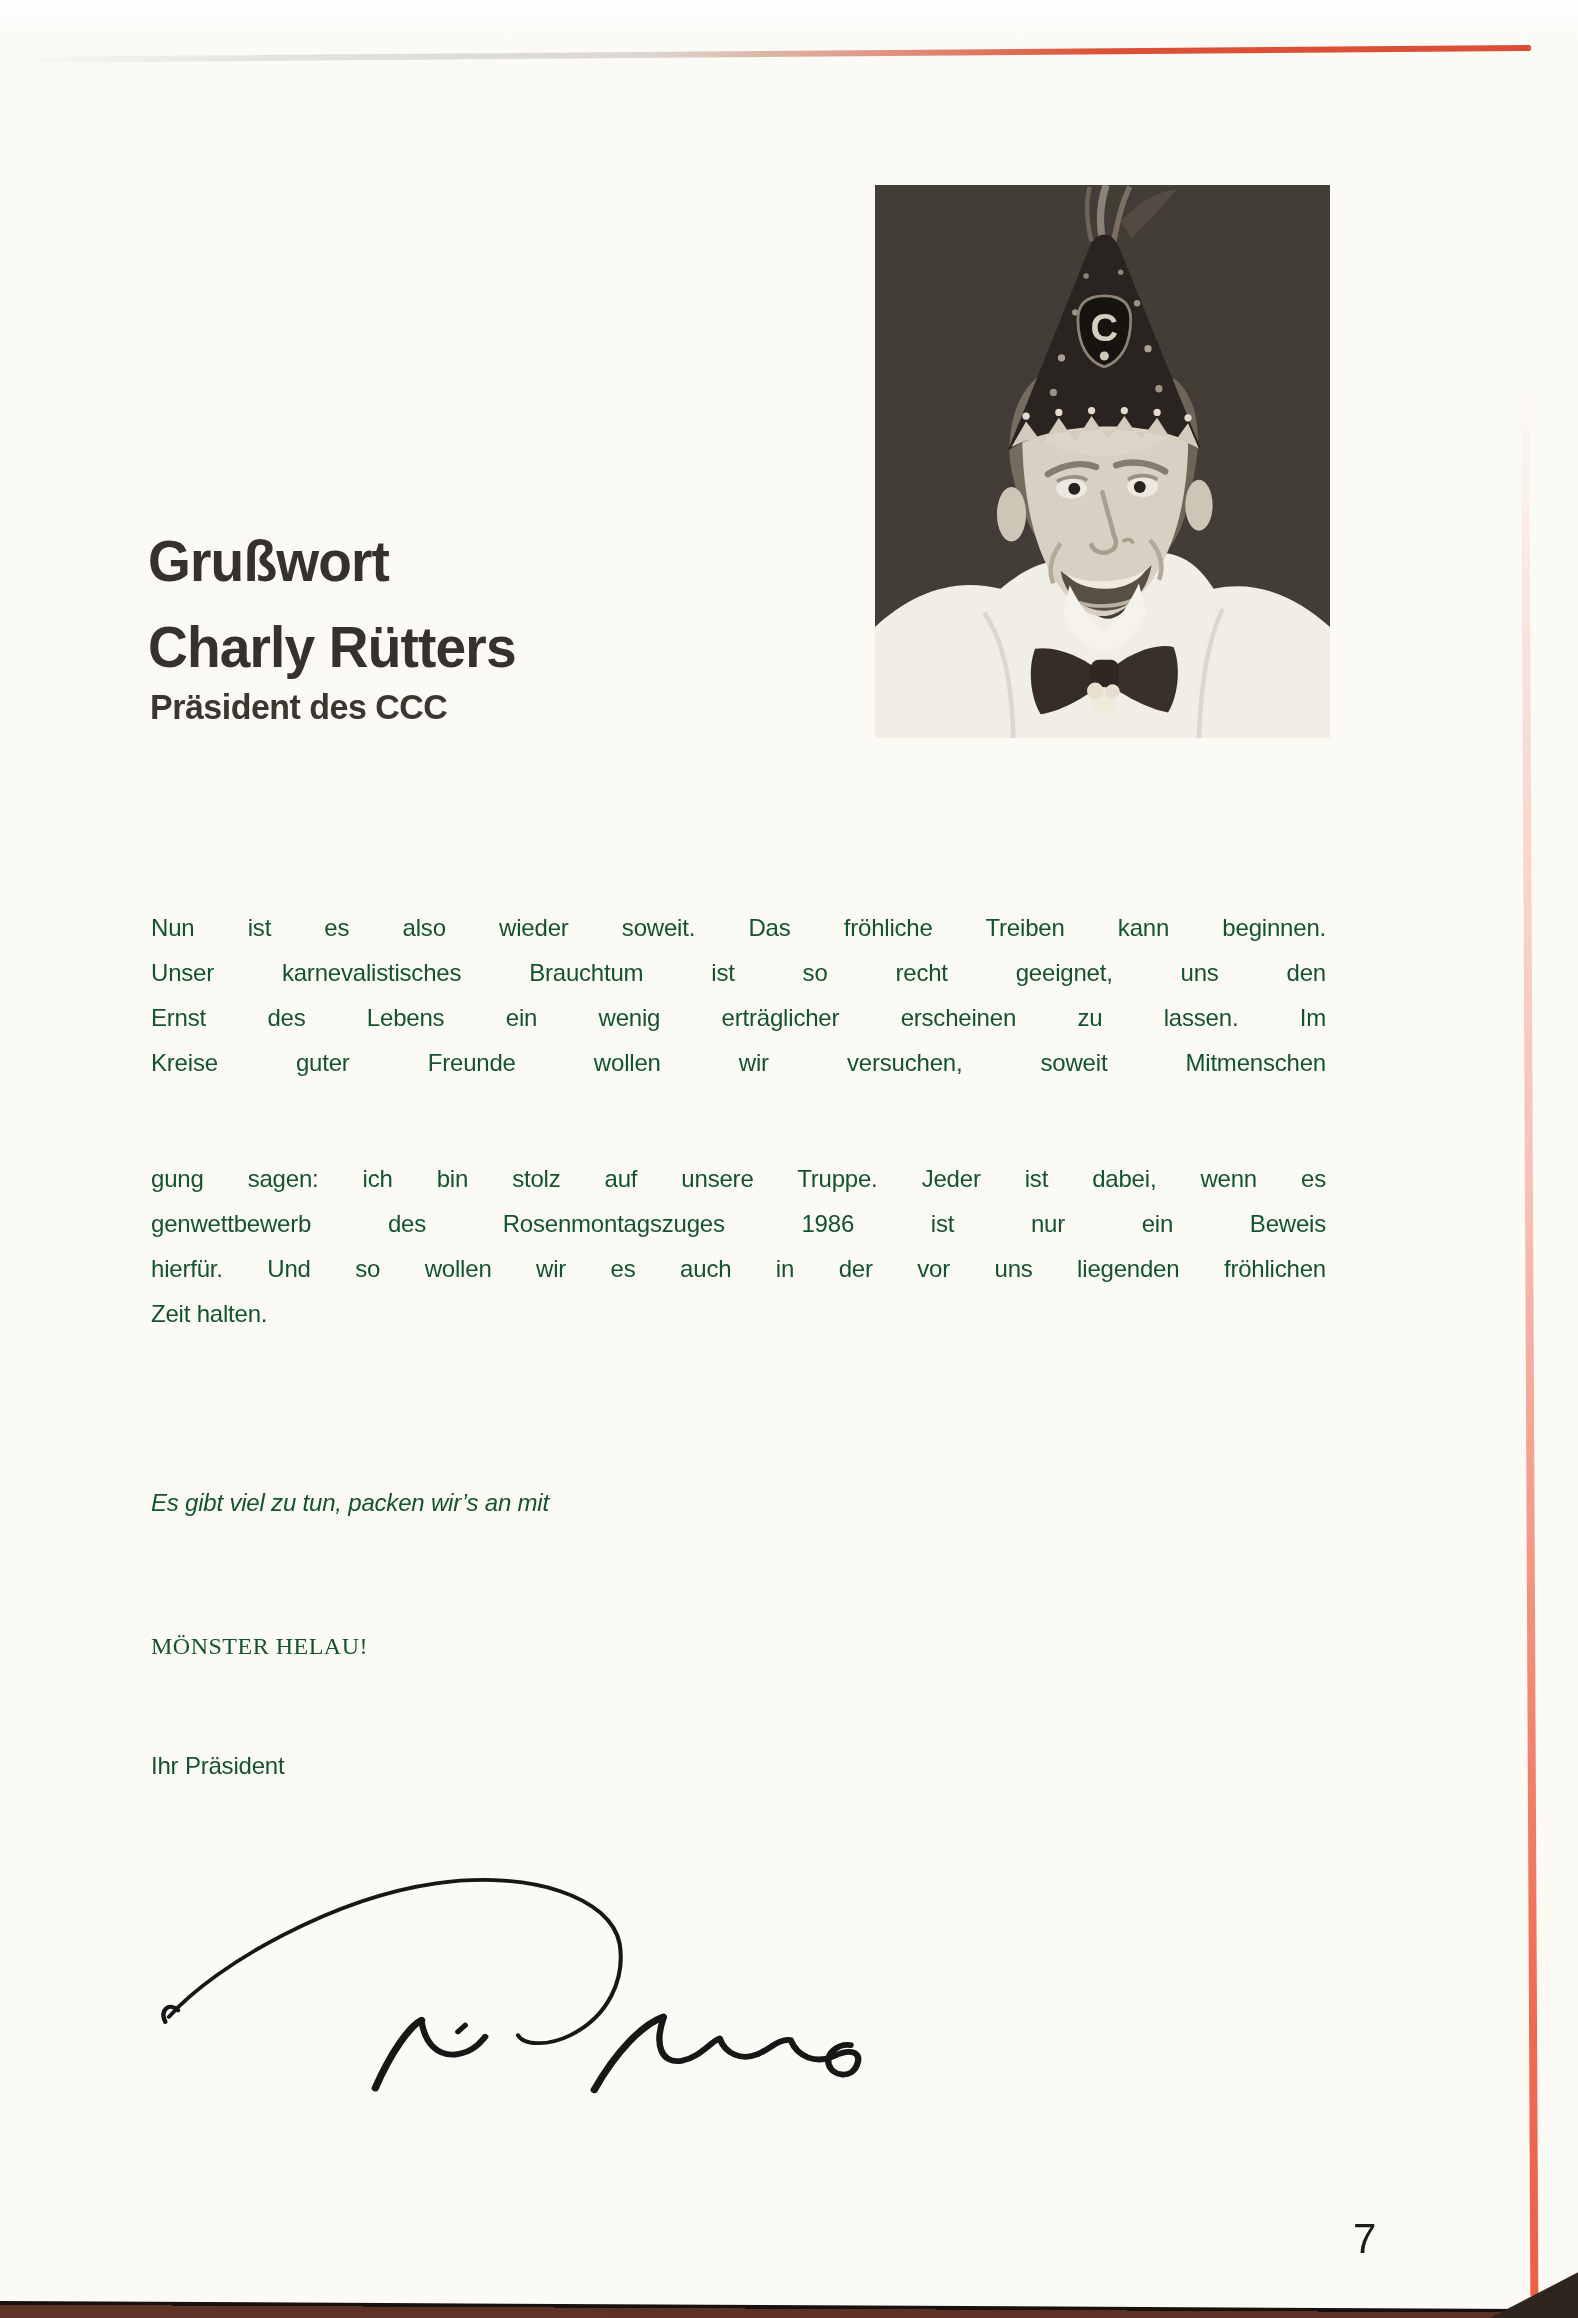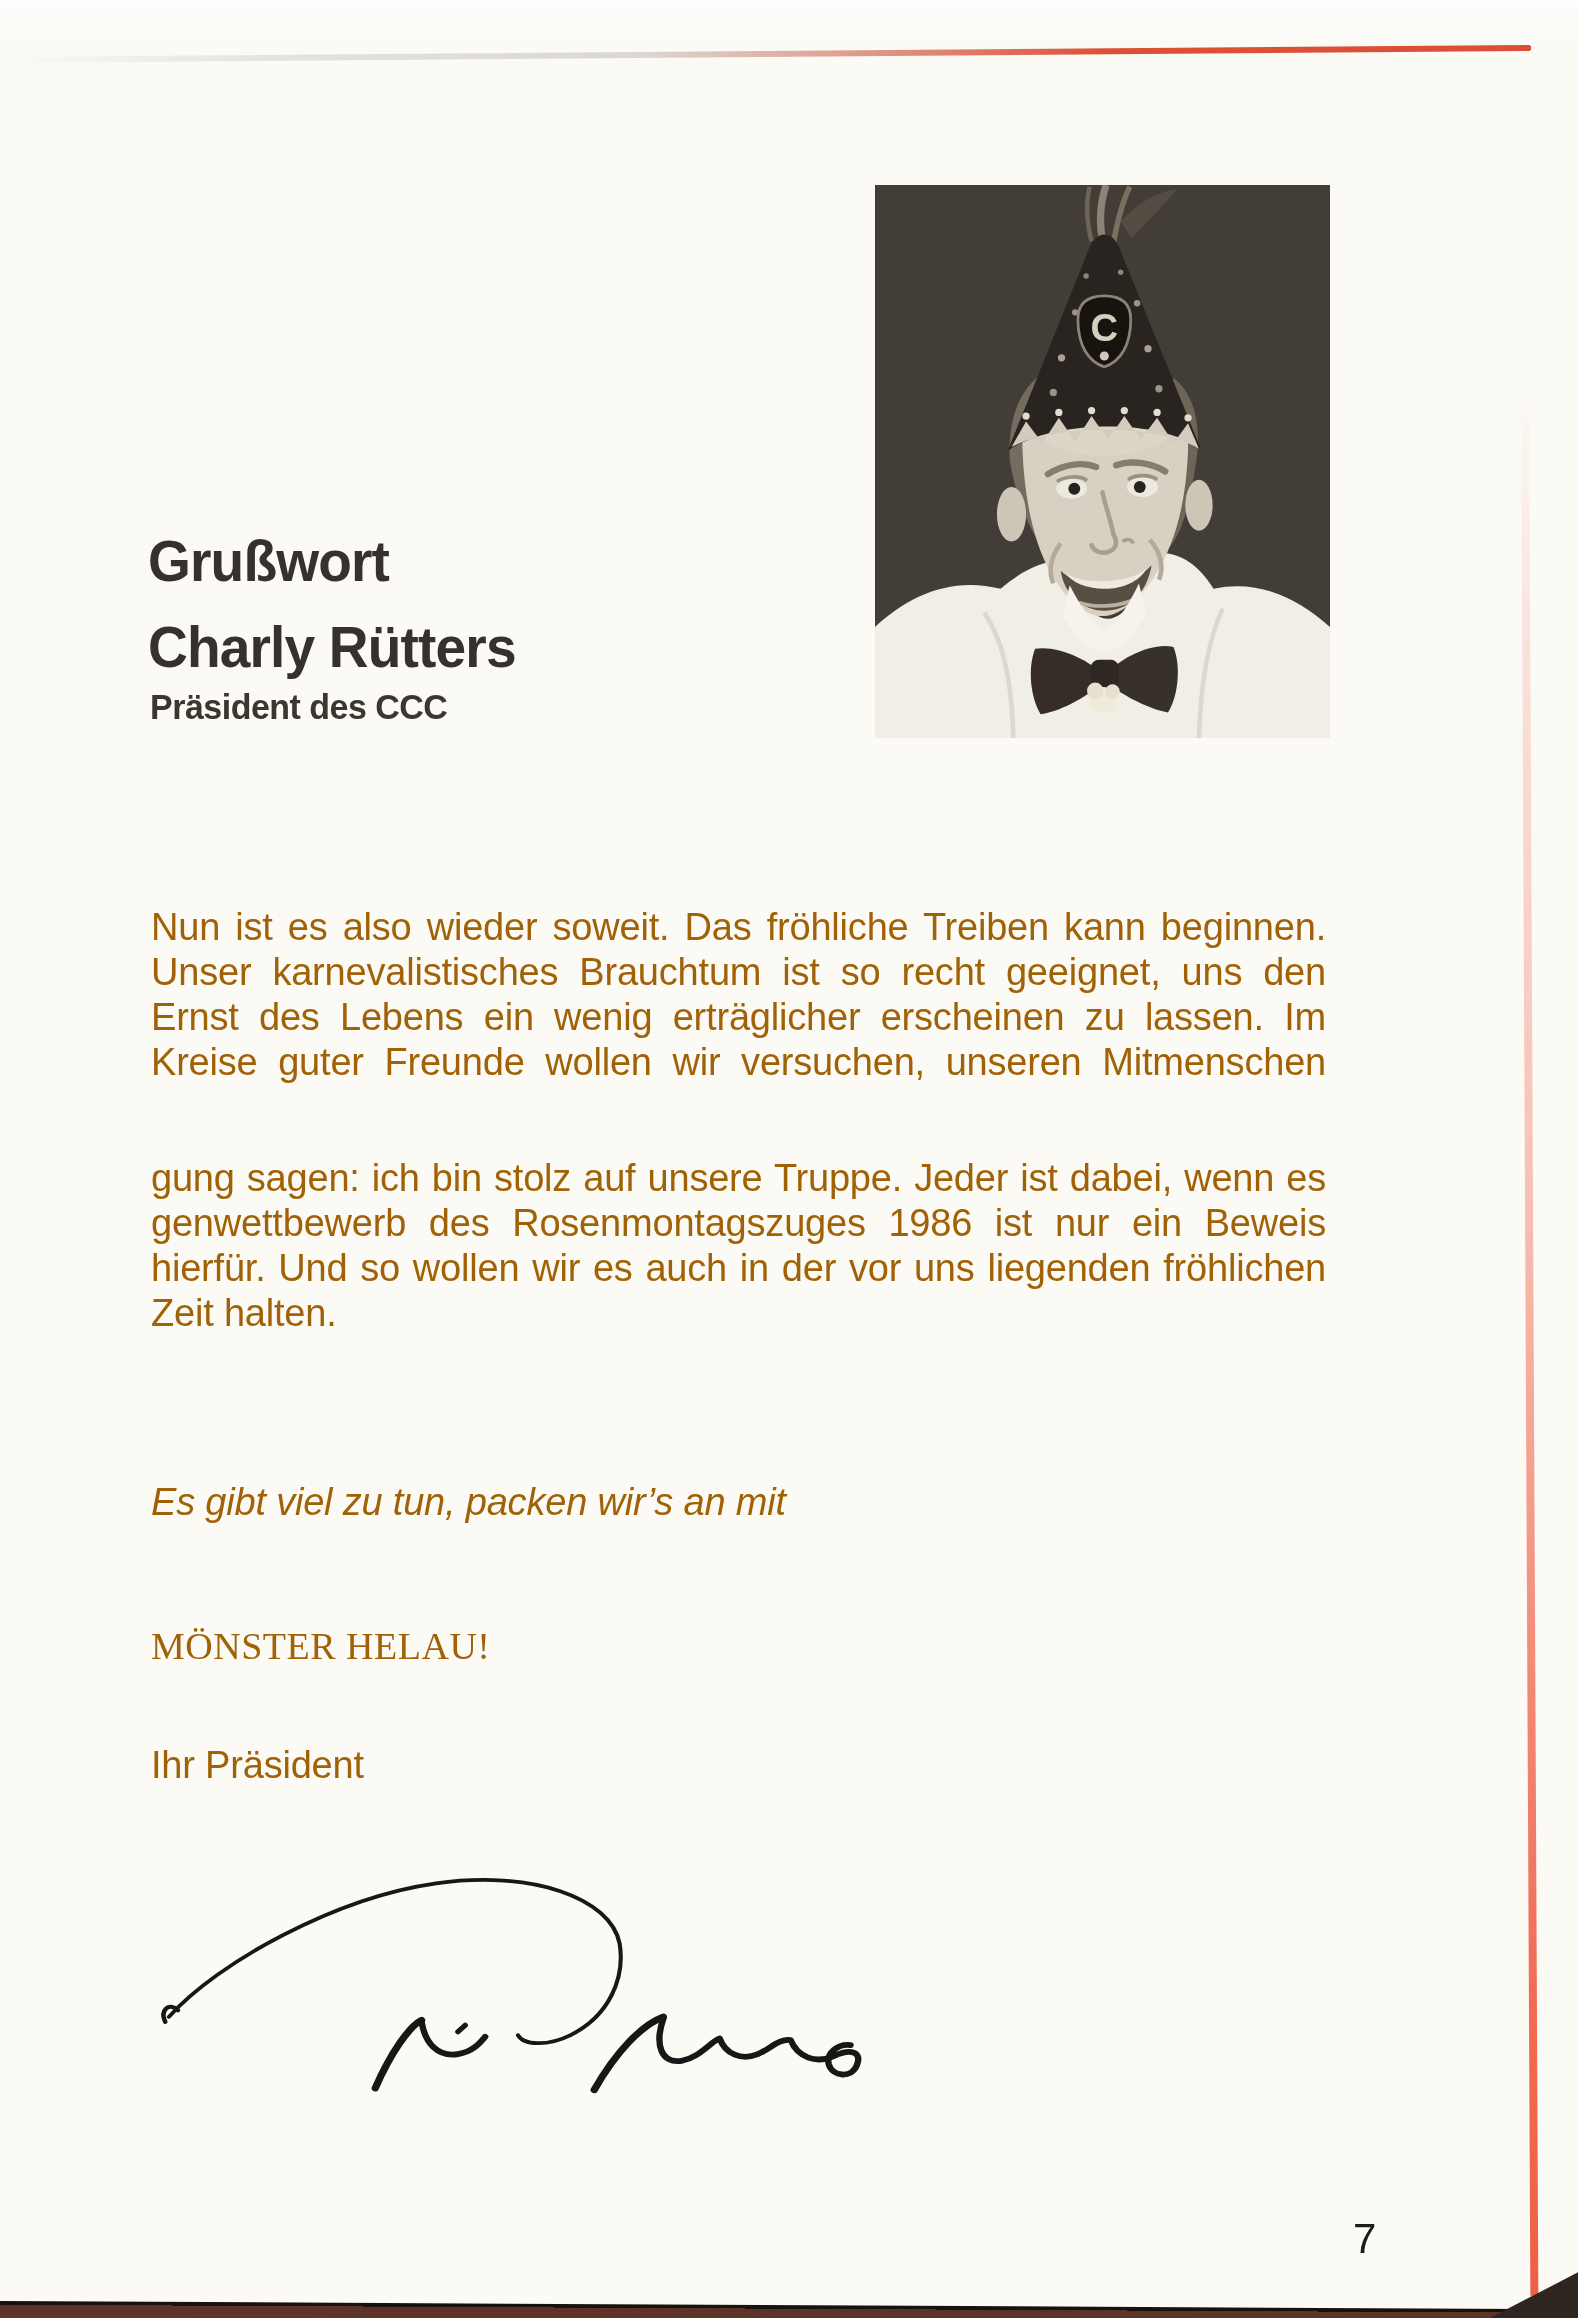--- a/index.html
+++ b/index.html
@@ -31,22 +31,22 @@
 
   
   .h1,.h2{position:absolute;left:148px;line-height:1;font-weight:bold;color:#343128;
     font-size:58px;letter-spacing:-0.9px;transform:scaleX(0.95);transform-origin:left top;color:#35322e;}
   .h1{top:532px;}
   .h2{top:618px;}
   .h3{position:absolute;left:150px;top:689px;line-height:1;font-weight:bold;color:#3a3731;
     font-size:35px;letter-spacing:-0.5px;transform:scaleX(0.97);transform-origin:left top;}
 
   
-  .btext{position:absolute;left:151px;width:1175px;color:#a16207;
-    font-size:38px;line-height:45px;letter-spacing:-0.2px;}
+  .btext{position:absolute;left:151px;width:1175px;color:#14532d;
+    font-size:24px;line-height:45px;letter-spacing:-0.2px;}
   .jline{text-align:justify;text-align-last:justify;height:45px;overflow:hidden;}
   .lline{text-align:left;height:45px;overflow:hidden;}
   .p1{top:905px;}
   .p2{top:1156px;}
   .call{top:1480px;font-style:italic;}
   .slogan{top:1624px;letter-spacing:0.5px;font-family:Liberation Serif, serif;}
   .closing{top:1743px;}
 
   .photo{position:absolute;left:875px;top:185px;width:455px;height:553px;}
   .photo svg{display:block;width:100%;height:100%;}
@@ -141,21 +141,21 @@
   </div>
 
   <div class="h1">Grußwort</div>
   <div class="h2">Charly Rütters</div>
   <div class="h3">Präsident des CCC</div>
 
   <div class="btext p1">
     <div class="jline">Nun ist es also wieder soweit. Das fröhliche Treiben kann beginnen.</div>
     <div class="jline">Unser karnevalistisches Brauchtum ist so recht geeignet, uns den</div>
     <div class="jline">Ernst des Lebens ein wenig erträglicher erscheinen zu lassen. Im</div>
-    <div class="jline">Kreise guter Freunde wollen wir versuchen, unseren Mitmenschen</div>
+    <div class="jline">Kreise guter Freunde wollen wir versuchen, soweit Mitmenschen</div>
   </div>
 
   <div class="btext p2">
     <div class="jline">gung sagen: ich bin stolz auf unsere Truppe. Jeder ist dabei, wenn es</div>
     <div class="jline">genwettbewerb des Rosenmontagszuges 1986 ist nur ein Beweis</div>
     <div class="jline">hierfür. Und so wollen wir es auch in der vor uns liegenden fröhlichen</div>
     <div class="lline">Zeit halten.</div>
   </div>
 
   <div class="btext call">

